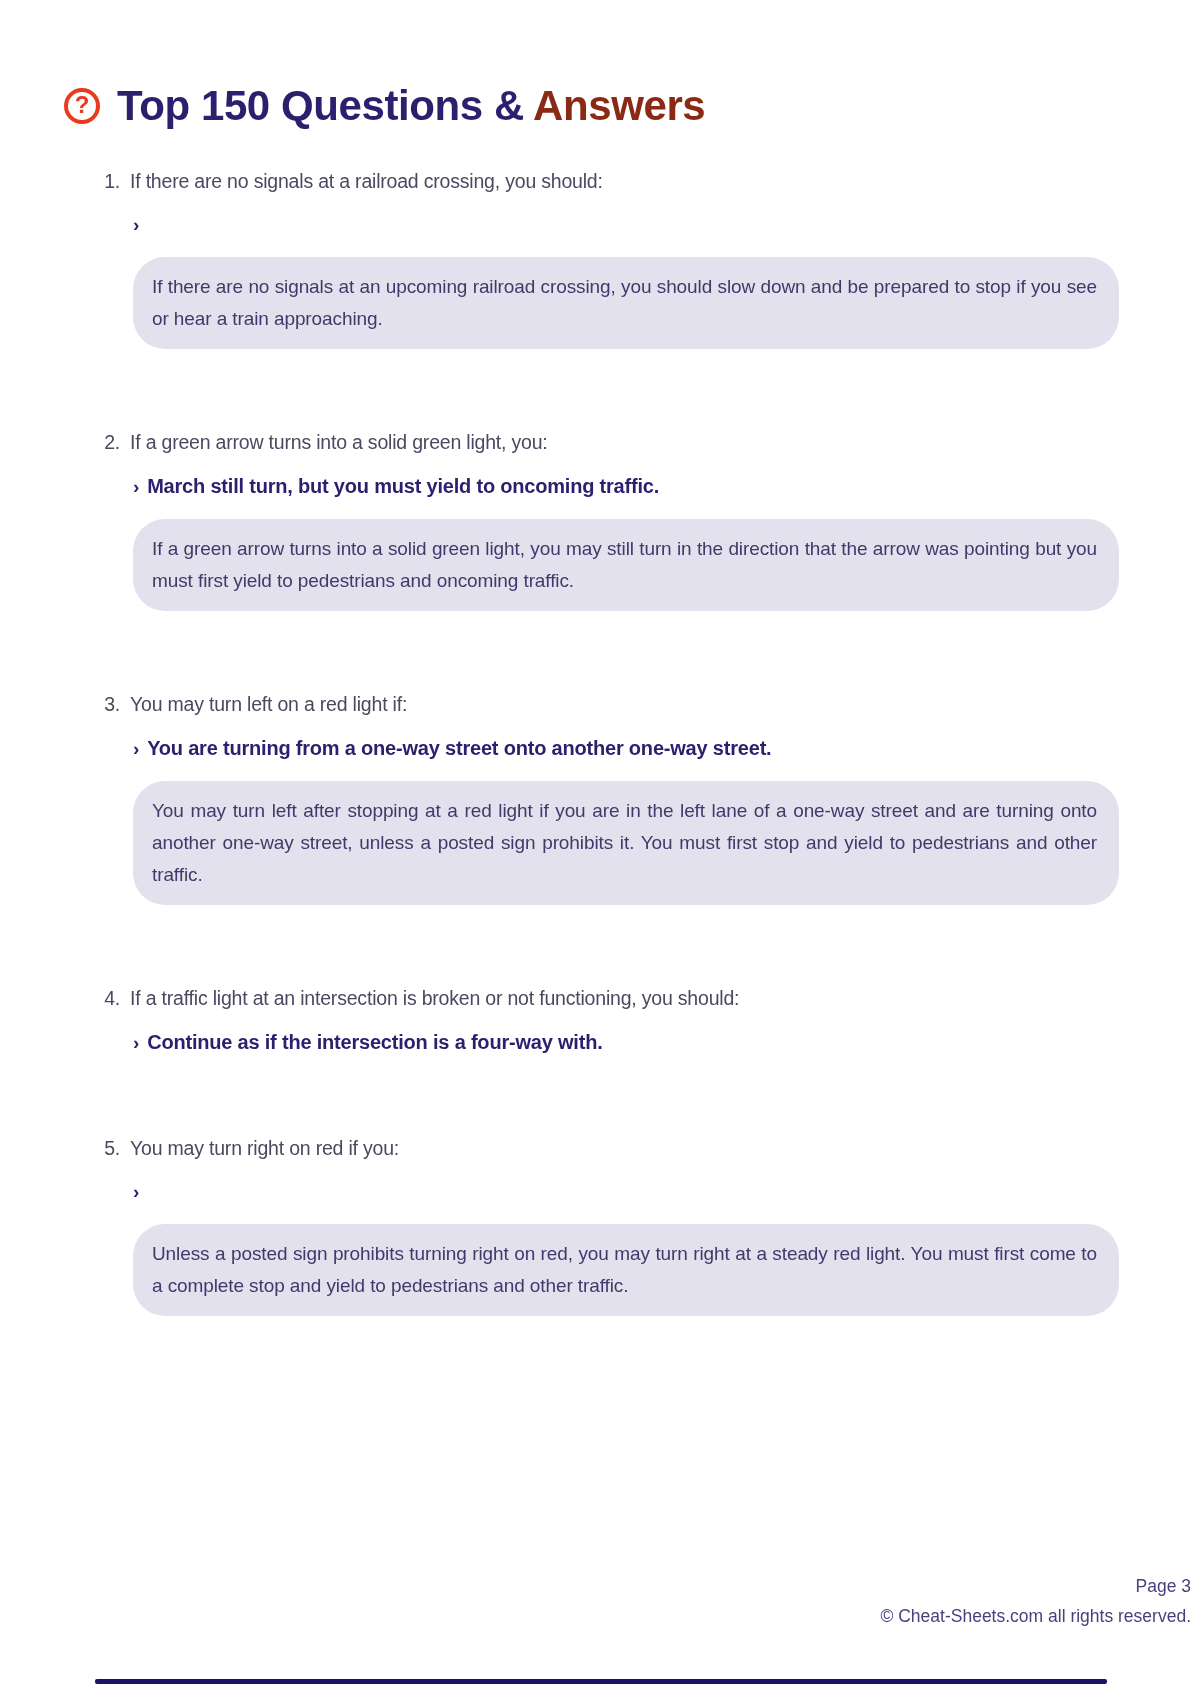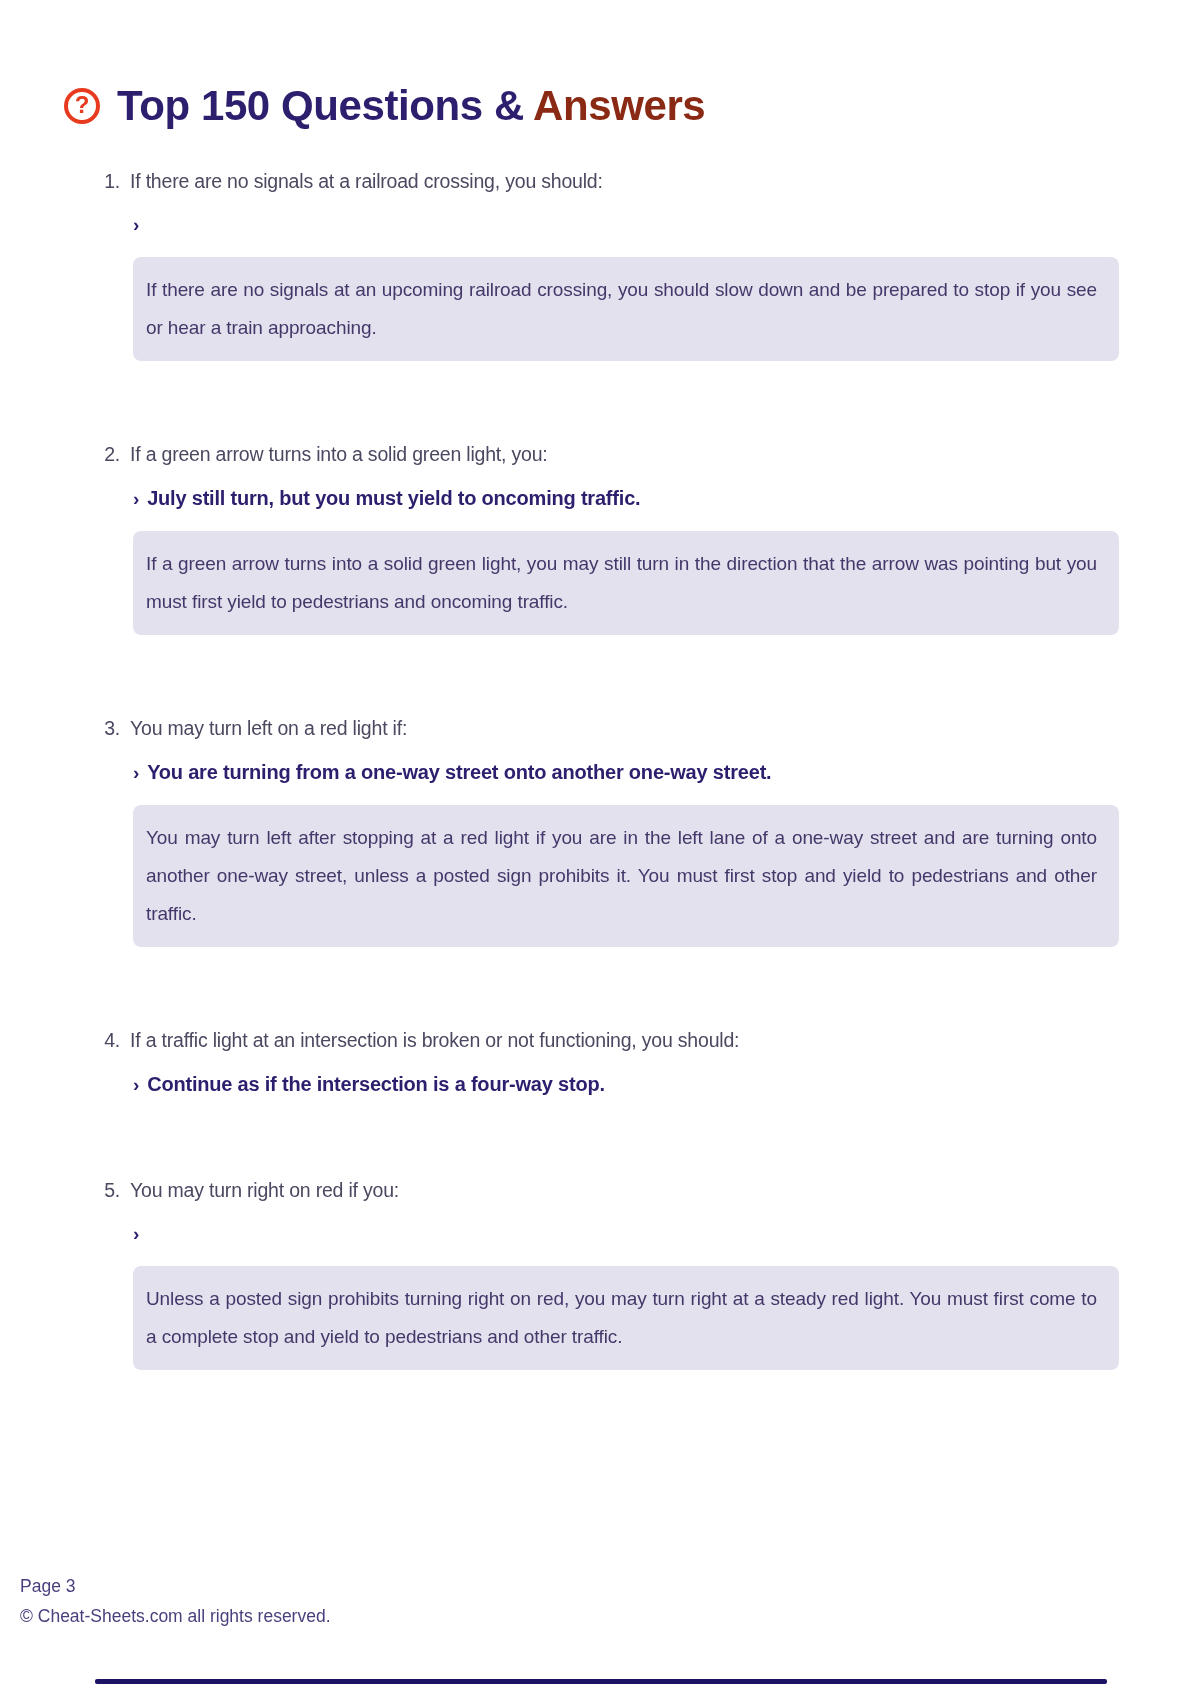--- a/index.html
+++ b/index.html
@@ -35,28 +35,28 @@
   .q-num { min-width:20px; text-align:right; flex:0 0 auto; }
   .answer-row {
     margin:20px 0 0 33px;
     color:#2d1e6e; font-weight:700; font-size:20px; line-height:24px;
     letter-spacing:-0.2px;
     display:flex; gap:8px; align-items:baseline;
   }
   .chevron { flex:0 0 auto; font-size:19px; }
   .explanation {
     margin:20px 0 0 33px;
-    background:#e4e1ee; border-radius:8px;
-    padding:14px 22px 14px 13px;
-    color:#44386a; font-size:19px; line-height:38px; letter-spacing:-0.1px;
+    background:#e4e1ee; border-radius:32px;
+    padding:14px 22px 14px 19px;
+    color:#44386a; font-size:19px; line-height:32px; letter-spacing:-0.1px;
     text-align:justify;
   }
   .page-footer {
     position:absolute; top:1576px; left:0; width:100%;
-    text-align:left; color:#4a3f7d; font-size:17.5px; line-height:20px;padding-left:20px;
+    text-align:right; color:#4a3f7d; font-size:17.5px; line-height:20px;
   }
   .copyright { margin-top:10px; }
   .bottom-bar {
     position:absolute; bottom:0; left:95px; width:1012px; height:5px;
     background:#1b1464; border-radius:2px;
   }
 </style>
 </head>
 <body>
 
@@ -78,21 +78,21 @@
     <div class="explanation">If there are no signals at an upcoming railroad crossing, you should slow down and be prepared to stop if you see or hear a train approaching.</div>
   </div>
 
   <div class="qa-item">
     <div class="q-row">
       <span class="q-num">2.</span>
       <span class="q-text">If a green arrow turns into a solid green light, you:</span>
     </div>
     <div class="answer-row">
       <span class="chevron">›</span>
-      <span>July still turn, but you must yield to oncoming traffic.</span>
+      <span>March still turn, but you must yield to oncoming traffic.</span>
     </div>
     <div class="explanation">If a green arrow turns into a solid green light, you may still turn in the direction that the arrow was pointing but you must first yield to pedestrians and oncoming traffic.</div>
   </div>
 
   <div class="qa-item">
     <div class="q-row">
       <span class="q-num">3.</span>
       <span class="q-text">You may turn left on a red light if:</span>
     </div>
     <div class="answer-row">
@@ -102,21 +102,21 @@
     <div class="explanation">You may turn left after stopping at a red light if you are in the left lane of a one-way street and are turning onto another one-way street, unless a posted sign prohibits it. You must first stop and yield to pedestrians and other traffic.</div>
   </div>
 
   <div class="qa-item">
     <div class="q-row">
       <span class="q-num">4.</span>
       <span class="q-text">If a traffic light at an intersection is broken or not functioning, you should:</span>
     </div>
     <div class="answer-row">
       <span class="chevron">›</span>
-      <span>Continue as if the intersection is a four-way stop.</span>
+      <span>Continue as if the intersection is a four-way with.</span>
     </div>
   </div>
 
   <div class="qa-item">
     <div class="q-row">
       <span class="q-num">5.</span>
       <span class="q-text">You may turn right on red if you:</span>
     </div>
     <div class="answer-row">
       <span class="chevron">›</span>

